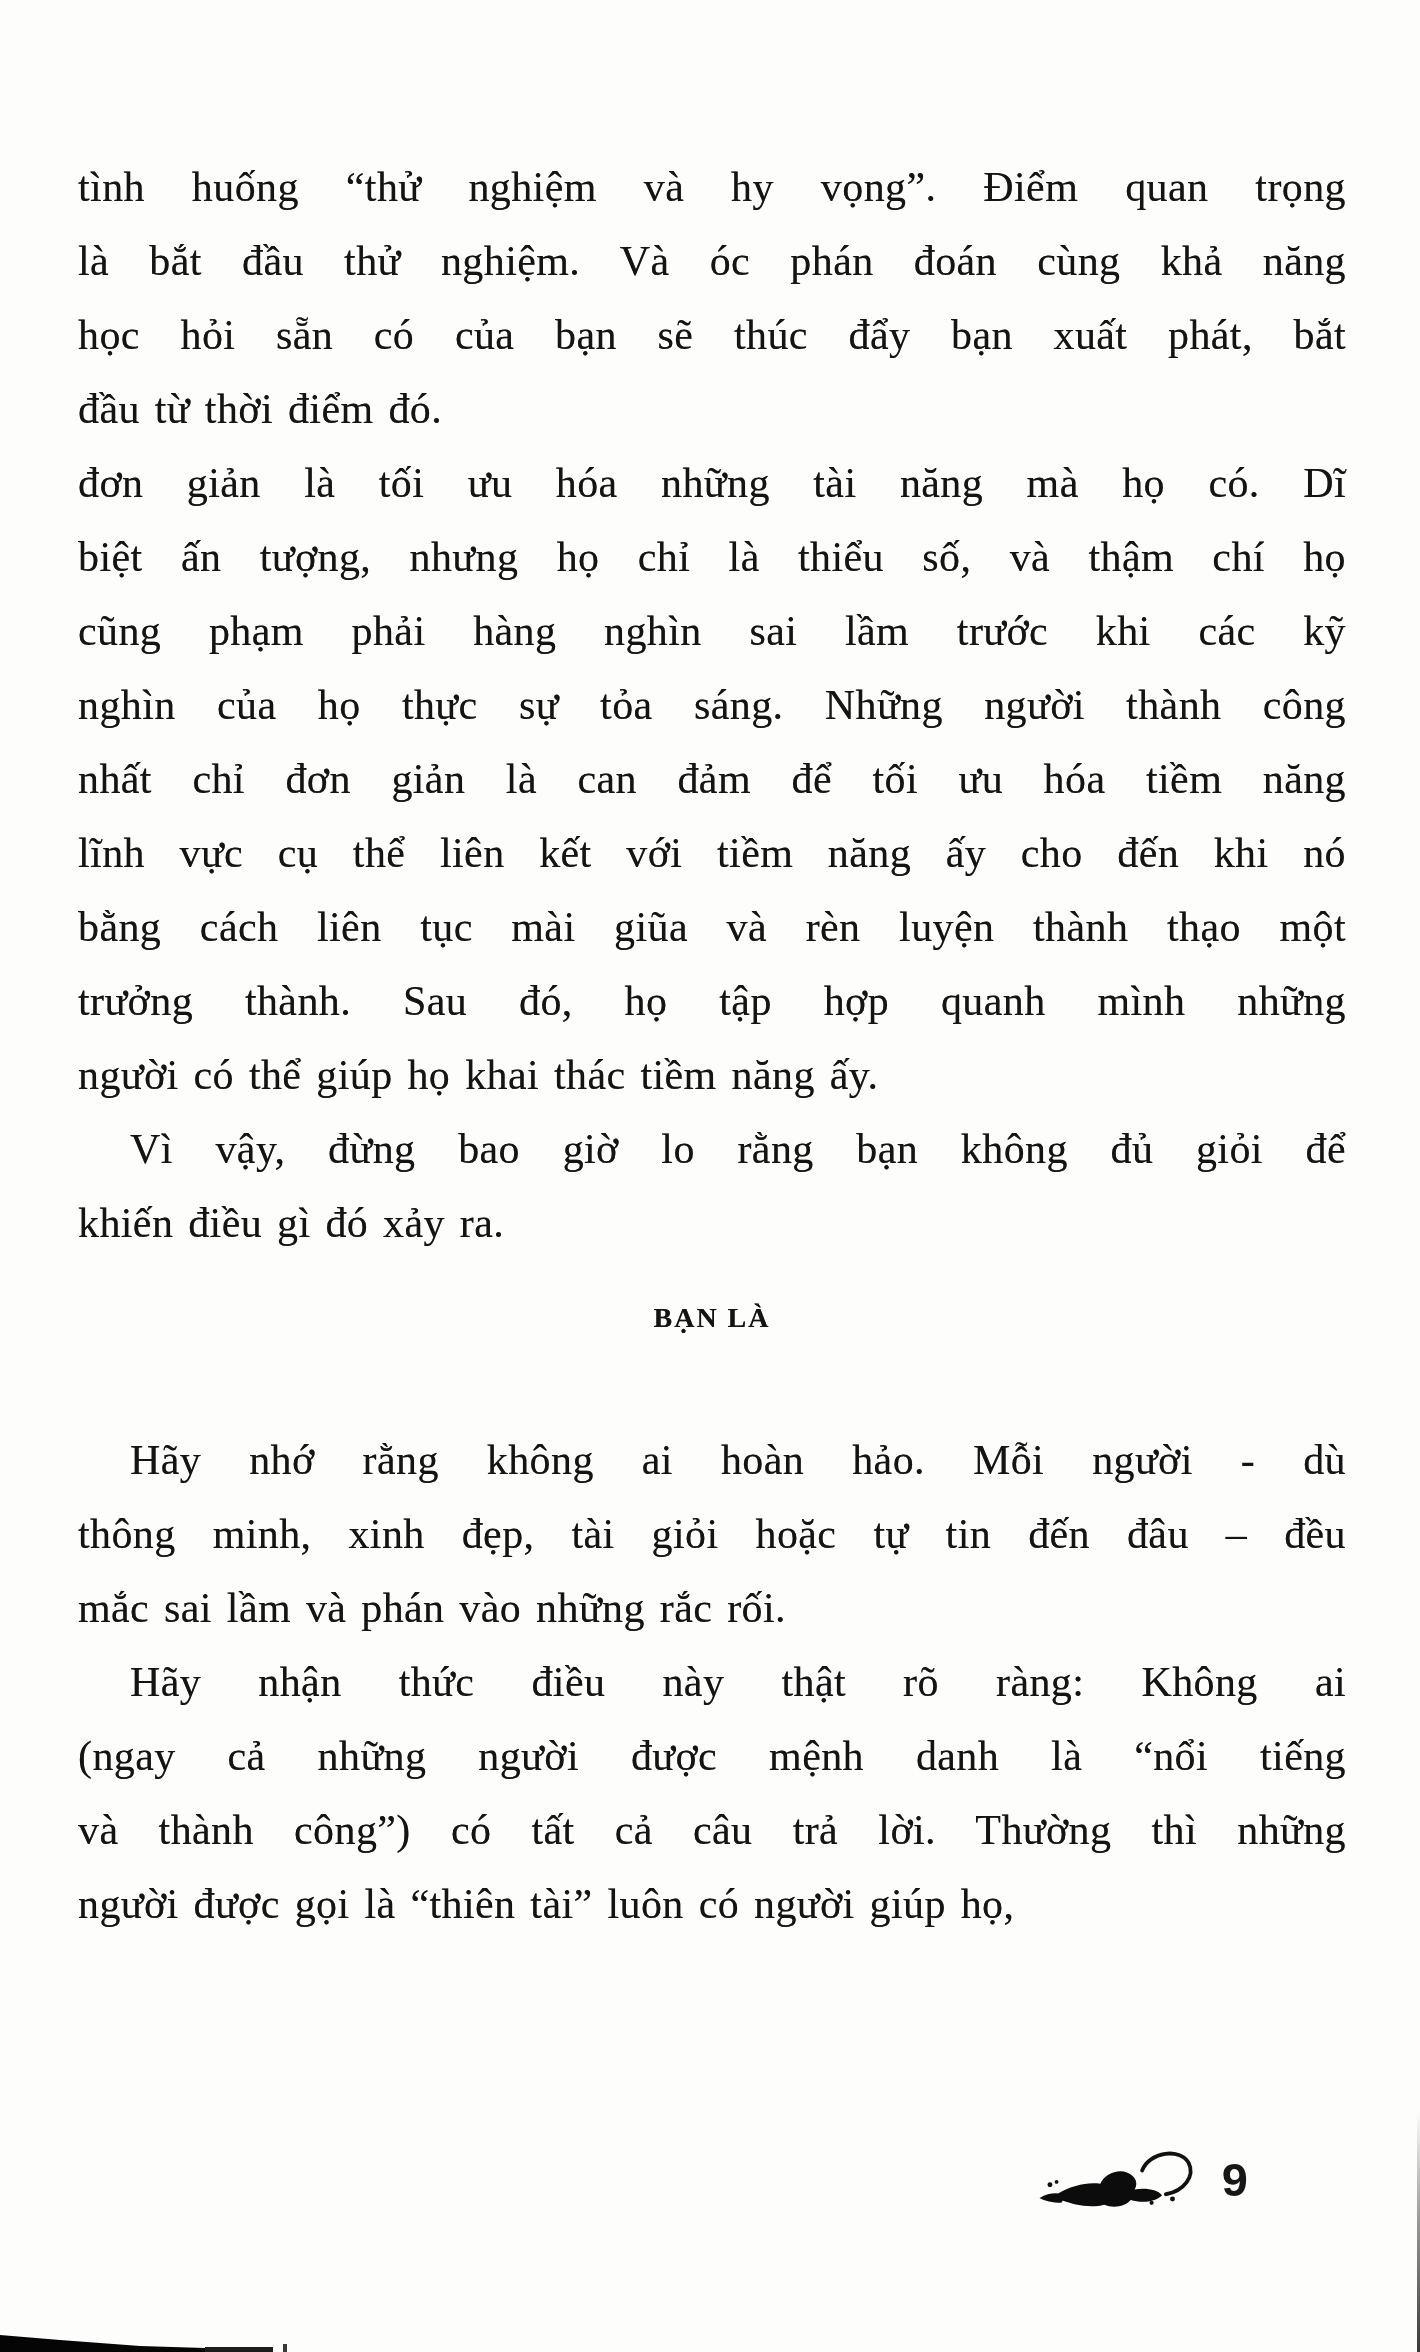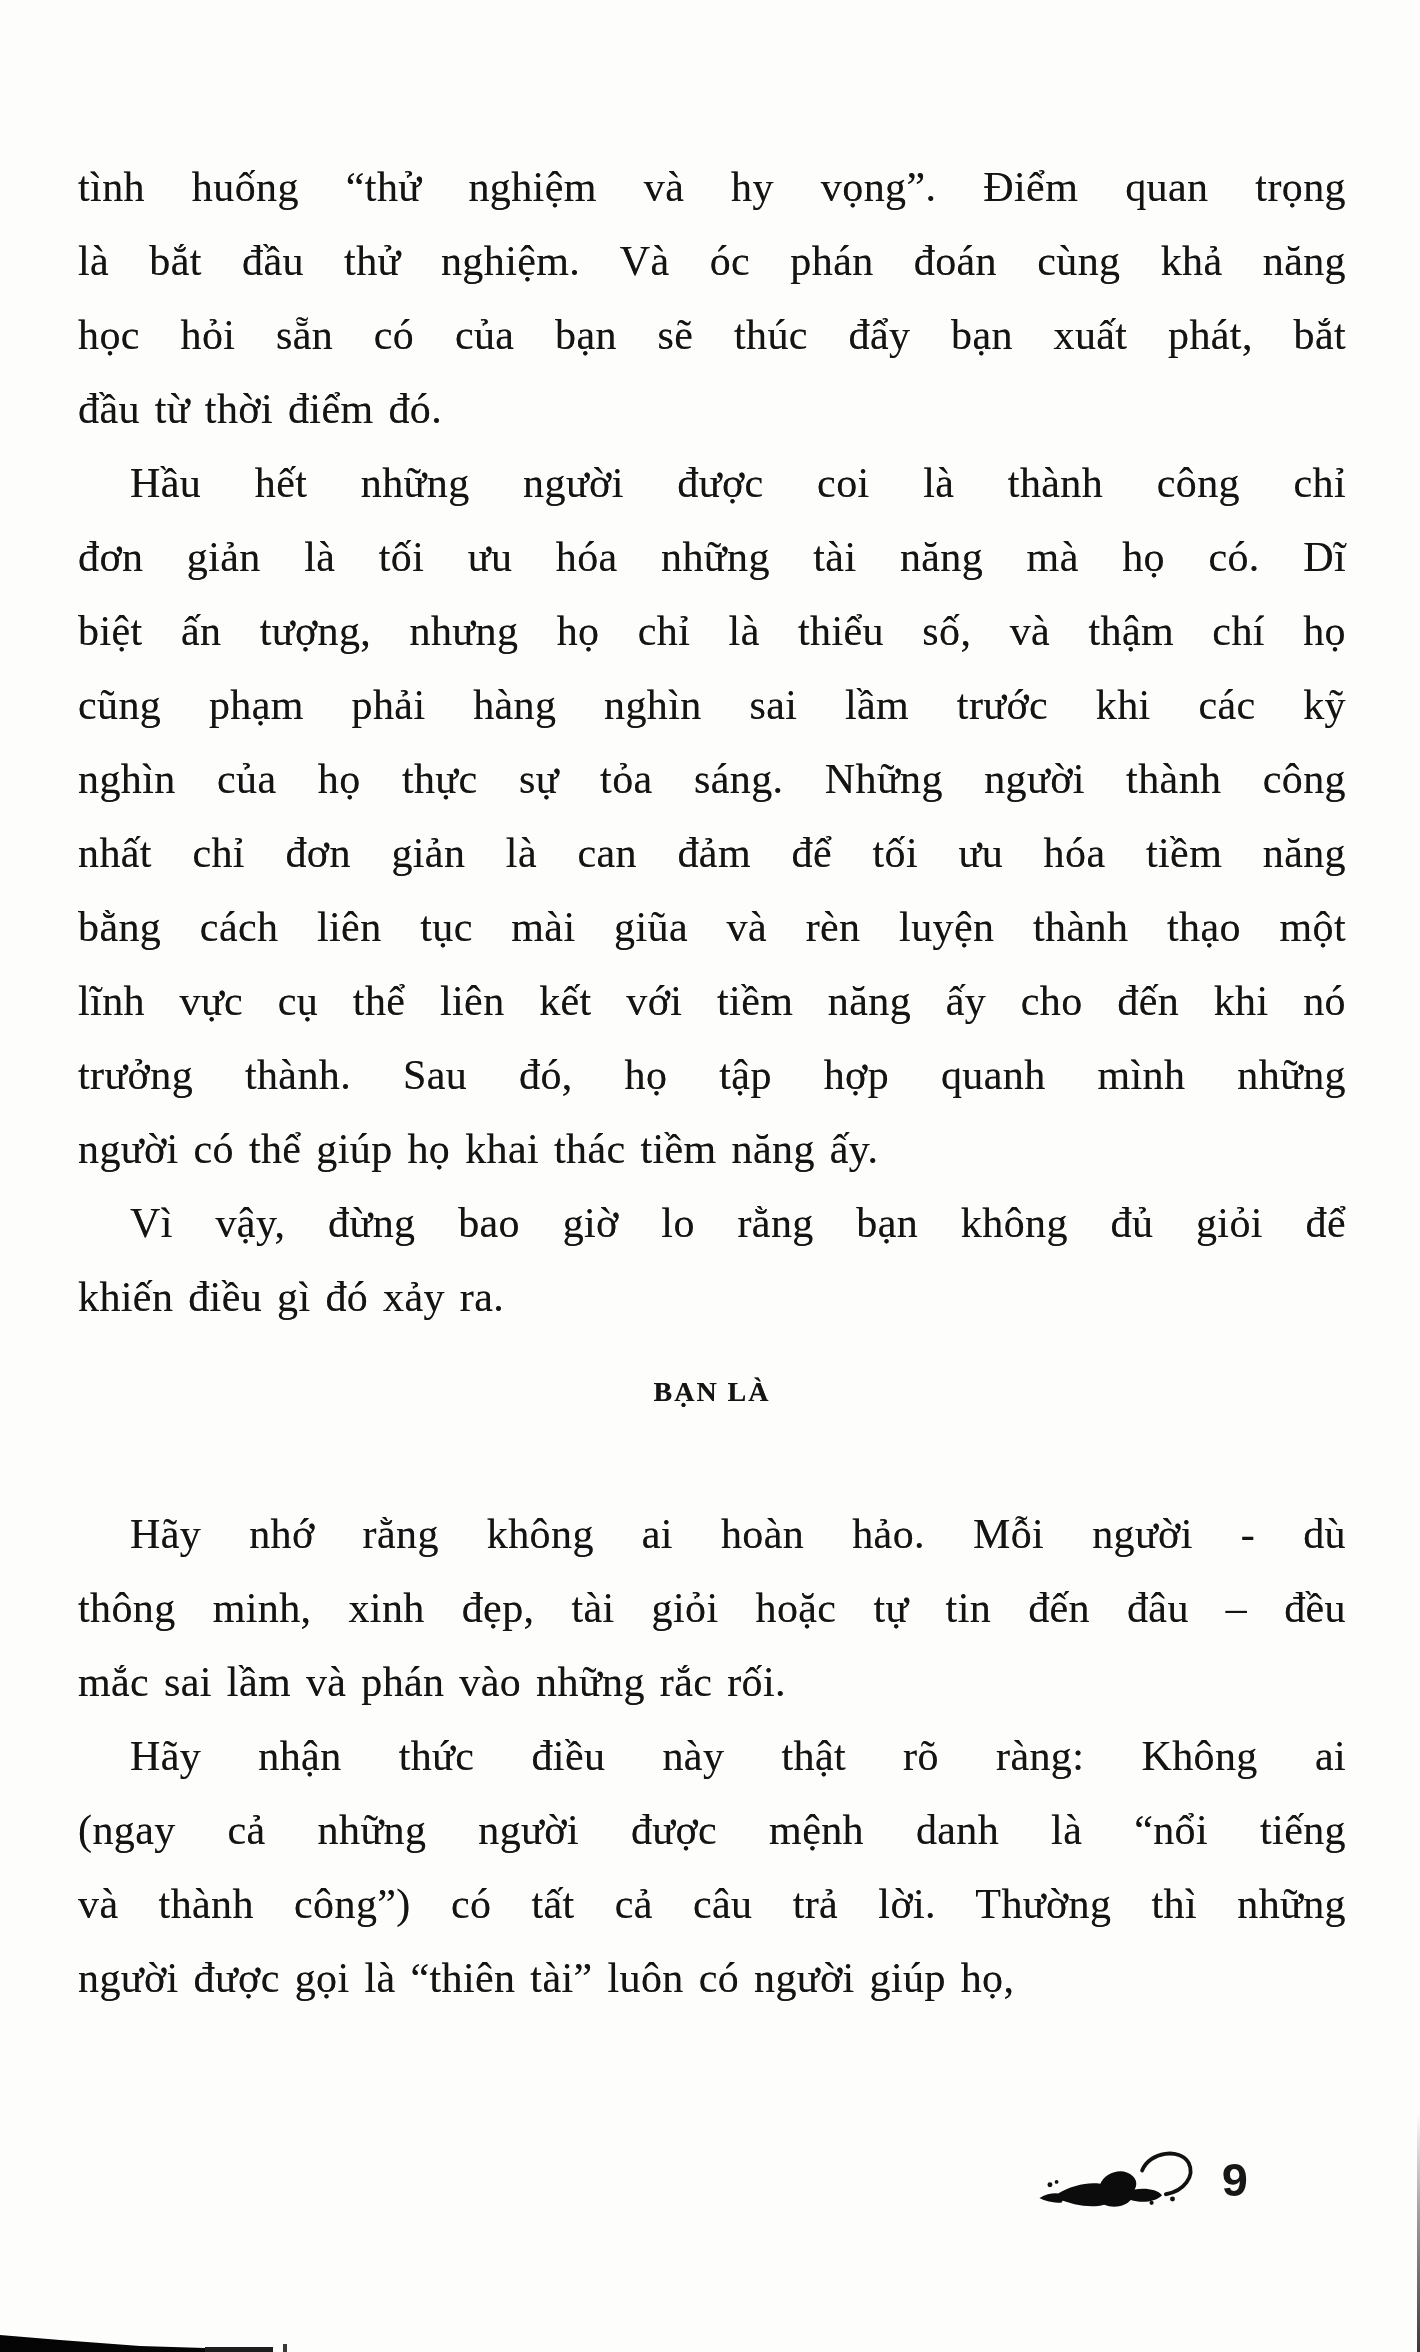--- a/index.html
+++ b/index.html
@@ -91,28 +91,27 @@
 <div class="page">
 
   <div class="text-block">
       <div class="para">
         <div class="line j">tình huống “thử nghiệm và hy vọng”. Điểm quan trọng</div>
         <div class="line j">là bắt đầu thử nghiệm. Và óc phán đoán cùng khả năng</div>
         <div class="line j">học hỏi sẵn có của bạn sẽ thúc đẩy bạn xuất phát, bắt</div>
         <div class="line">đầu từ thời điểm đó.</div>
       </div>
       <div class="para">
-        <div class="line j ind">Hầu hết những người được coi là thành công chỉ</div>
         <div class="line j">đơn giản là tối ưu hóa những tài năng mà họ có. Dĩ</div>
         <div class="line j">biệt ấn tượng, nhưng họ chỉ là thiểu số, và thậm chí họ</div>
         <div class="line j">cũng phạm phải hàng nghìn sai lầm trước khi các kỹ</div>
         <div class="line j">nghìn của họ thực sự tỏa sáng. Những người thành công</div>
         <div class="line j">nhất chỉ đơn giản là can đảm để tối ưu hóa tiềm năng</div>
+        <div class="line j">lĩnh vực cụ thể liên kết với tiềm năng ấy cho đến khi nó</div>
         <div class="line j">bằng cách liên tục mài giũa và rèn luyện thành thạo một</div>
-        <div class="line j">lĩnh vực cụ thể liên kết với tiềm năng ấy cho đến khi nó</div>
         <div class="line j">trưởng thành. Sau đó, họ tập hợp quanh mình những</div>
         <div class="line">người có thể giúp họ khai thác tiềm năng ấy.</div>
       </div>
       <div class="para">
         <div class="line j ind">Vì vậy, đừng bao giờ lo rằng bạn không đủ giỏi để</div>
         <div class="line">khiến điều gì đó xảy ra.</div>
       </div>
       <div class="heading">BẠN LÀ</div>
       <div class="para">
         <div class="line j ind">Hãy nhớ rằng không ai hoàn hảo. Mỗi người - dù</div>

